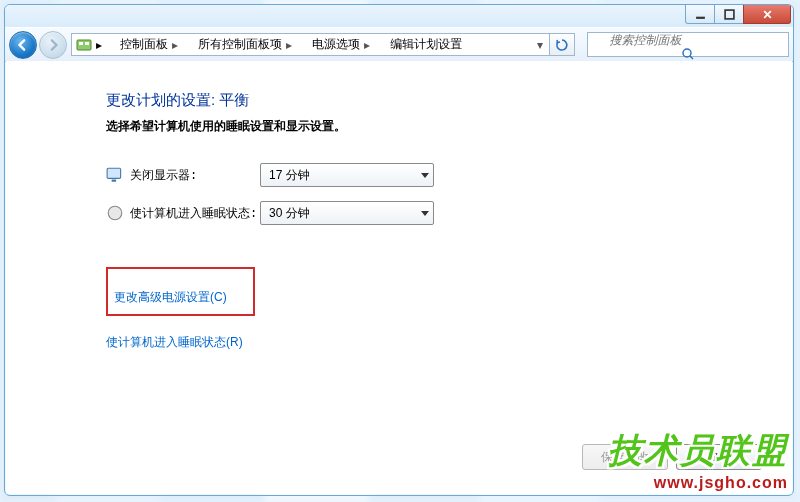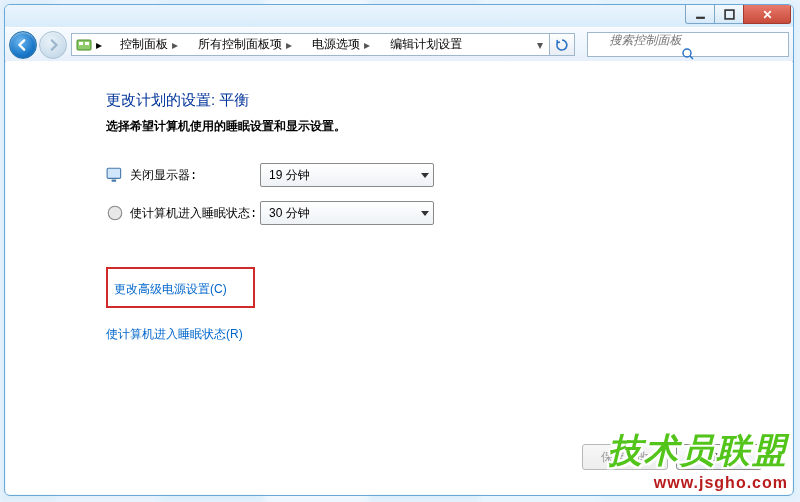--- a/index.html
+++ b/index.html
@@ -40,21 +40,21 @@
   .content{position:absolute;top:56px;left:1px;right:1px;bottom:1px;background:#fff;}
   .inner{padding:30px 50px 0 100px;}
   h1{font-size:15px;font-weight:400;color:#003399;margin:0 0 8px;}
   .sub{color:#000;margin-bottom:28px;font-weight:bold;}
   .row{display:flex;align-items:center;margin-bottom:14px;}
   .row .ic{width:18px;height:16px;margin-right:6px;flex:none;display:flex;align-items:center;justify-content:center;}
   .row .lab{width:130px;color:#000;font-family:Liberation Mono, monospace;}
   .dd{width:160px;height:22px;border:1px solid #8a8a8a;background:linear-gradient(#fff,#eef2f6);
     display:flex;align-items:center;justify-content:space-between;padding:0 4px 0 8px;border-radius:2px;}
   .dd .tri{width:0;height:0;border-left:4px solid transparent;border-right:4px solid transparent;border-top:5px solid #333;}
-  .linkbox{border:2px solid #d02a2a;display:inline-block;padding:12px 26px 8px 6px;margin-top:28px;}
+  .linkbox{border:2px solid #d02a2a;display:inline-block;padding:20px 26px 8px 6px;margin-top:28px;}
   a.lk{color:#0066cc;text-decoration:none;}
   .link2{margin-top:18px;}
   .footer{position:absolute;bottom:24px;right:30px;display:flex;gap:8px;}
   .btn{min-width:84px;height:24px;border:1px solid #8a8a8a;background:linear-gradient(#fdfdfd,#e7ecf2);
     border-radius:3px;display:flex;align-items:center;justify-content:center;color:#333;}
   .btn.disabled{color:#9a9a9a;border-color:#b8b8b8;background:linear-gradient(#f7f7f7,#ededed);}
   
   .wm{position:absolute;right:12px;bottom:10px;text-align:right;pointer-events:none;}
   .wm .big{font-size:34px;font-weight:900;color:#53c41a;letter-spacing:2px;
     text-shadow:-2px 0 #fff,2px 0 #fff,0 -2px #fff,0 2px #fff,-2px -2px #fff,2px 2px #fff,-2px 2px #fff,2px -2px #fff;font-style:italic;}
@@ -153,21 +153,21 @@
 
         <div class="row">
           <span class="ic">
             <svg viewBox="0 0 16 16">
                 <rect x="1" y="2" width="12" height="9" rx="1" fill="#cfe6fb" stroke="#4a7aa8"></rect>
                 <rect x="5" y="12" width="4" height="2" fill="#4a7aa8"></rect>
               </svg>
           </span>
           <span class="lab">关闭显示器:</span>
           <div class="dd">
-            <span>19 分钟</span>
+            <span>17 分钟</span>
             <span class="tri"></span>
           </div>
         </div>
 
         <div class="row">
           <span class="ic">
             <svg viewBox="0 0 16 16">
                 <circle cx="8" cy="8" r="6" fill="#e8e8e8" stroke="#888"></circle>
                 <path d="M8 3 A5 5 0 0 0 8 13 A4 4 0 0 1 8 3" fill="#999"></path>
               </svg>

